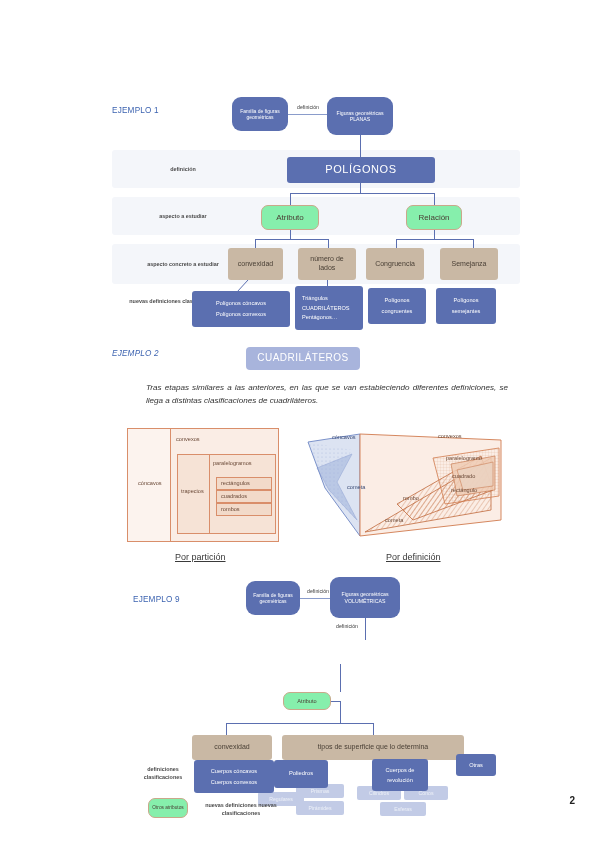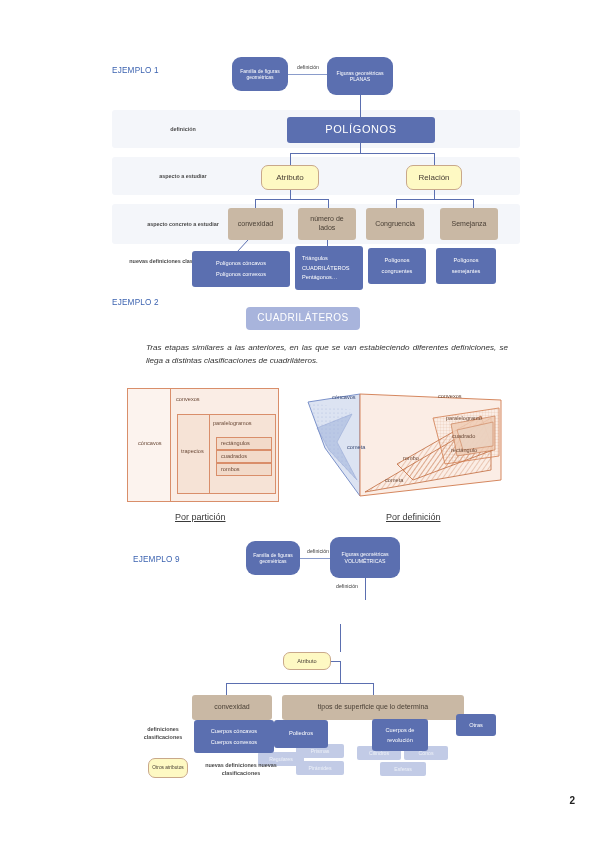--- a/index.html
+++ b/index.html
@@ -1,33 +1,33 @@
 <!DOCTYPE html>
 <html lang="es"><head>
 <meta charset="utf-8">
 <style>
   html,body{margin:0;padding:0;background:#fff;}
   body{
     width:599px;height:848px;position:relative;overflow:hidden;
     font-family:"Liberation Sans","DejaVu Sans",sans-serif;
     color:#404040;
   }
-  .page{position:absolute;inset:0;}
+  .page{position:absolute;inset:0;margin-top:40px;}
   .abs{position:absolute;box-sizing:border-box;}
 
   
   .box{
     position:absolute;box-sizing:border-box;display:flex;
     align-items:center;justify-content:center;text-align:center;
     line-height:1.25;
   }
   .blue{background:#5B6FB0;color:#ffffff;border-radius:3px;}
   .blue-round{background:#5B6FB0;color:#ffffff;border-radius:9px;}
   .tan{background:#C9B8A4;color:#4a4036;border-radius:3px;}
-  .white-tan{background:#fef9c3;color:#4a4036;border:1px solid #C9A88A;border-radius:7px;}
+  .white-tan{background:#86efac;color:#4a4036;border:1px solid #C9A88A;border-radius:7px;}
   .periwinkle{background:#A8B4DC;color:#ffffff;border-radius:4px;}
   .faded{background:#C2CBE6;color:#eef1f8;border-radius:2px;}
   .bandrow{background:#F4F6FA;border-radius:3px;}
 
   .rowlabel{
     position:absolute;font-size:5.4px;font-weight:bold;color:#4a4a4a;
     text-align:center;line-height:1.45;
   }
   .ejemplo{
     position:absolute;font-size:8.2px;color:#3C63B0;font-weight:normal;
@@ -128,21 +128,21 @@
   </div>
   <div class="box blue" style="left:368px;top:248px;width:58px;height:36px;font-size:5.6px;flex-direction:column;gap:4px;">
     <span>Polígonos</span>
     <span>congruentes</span>
   </div>
   <div class="box blue" style="left:436px;top:248px;width:60px;height:36px;font-size:5.6px;flex-direction:column;gap:4px;">
     <span>Polígonos</span>
     <span>semejantes</span>
   </div>
 
-  <div class="ejemplo" style="left:112px;top:298px;">EJEMPLO 2</div>
+  <div class="ejemplo" style="left:112px;top:309px;font-style:italic;">EJEMPLO 2</div>
 
   <div class="box periwinkle" style="left:246px;top:307px;width:114px;height:23px;font-size:10px;letter-spacing:.5px;">CUADRILÁTEROS</div>
 
   <div class="para" style="left:146px;top:342px;width:362px;">Tras etapas similares a las anteriores, en las que se van estableciendo diferentes definiciones, se llega a distintas clasificaciones de cuadriláteros.</div>
 
   <div class="pbox pfill0" style="left:127px;top:388px;width:152px;height:114px;"></div>
   <div class="plab" style="left:138px;top:440px;">cóncavos</div>
 
   <div class="pbox pfill1" style="left:170px;top:388px;width:109px;height:114px;"></div>
   <div class="plab" style="left:176px;top:396px;">convexos</div>

